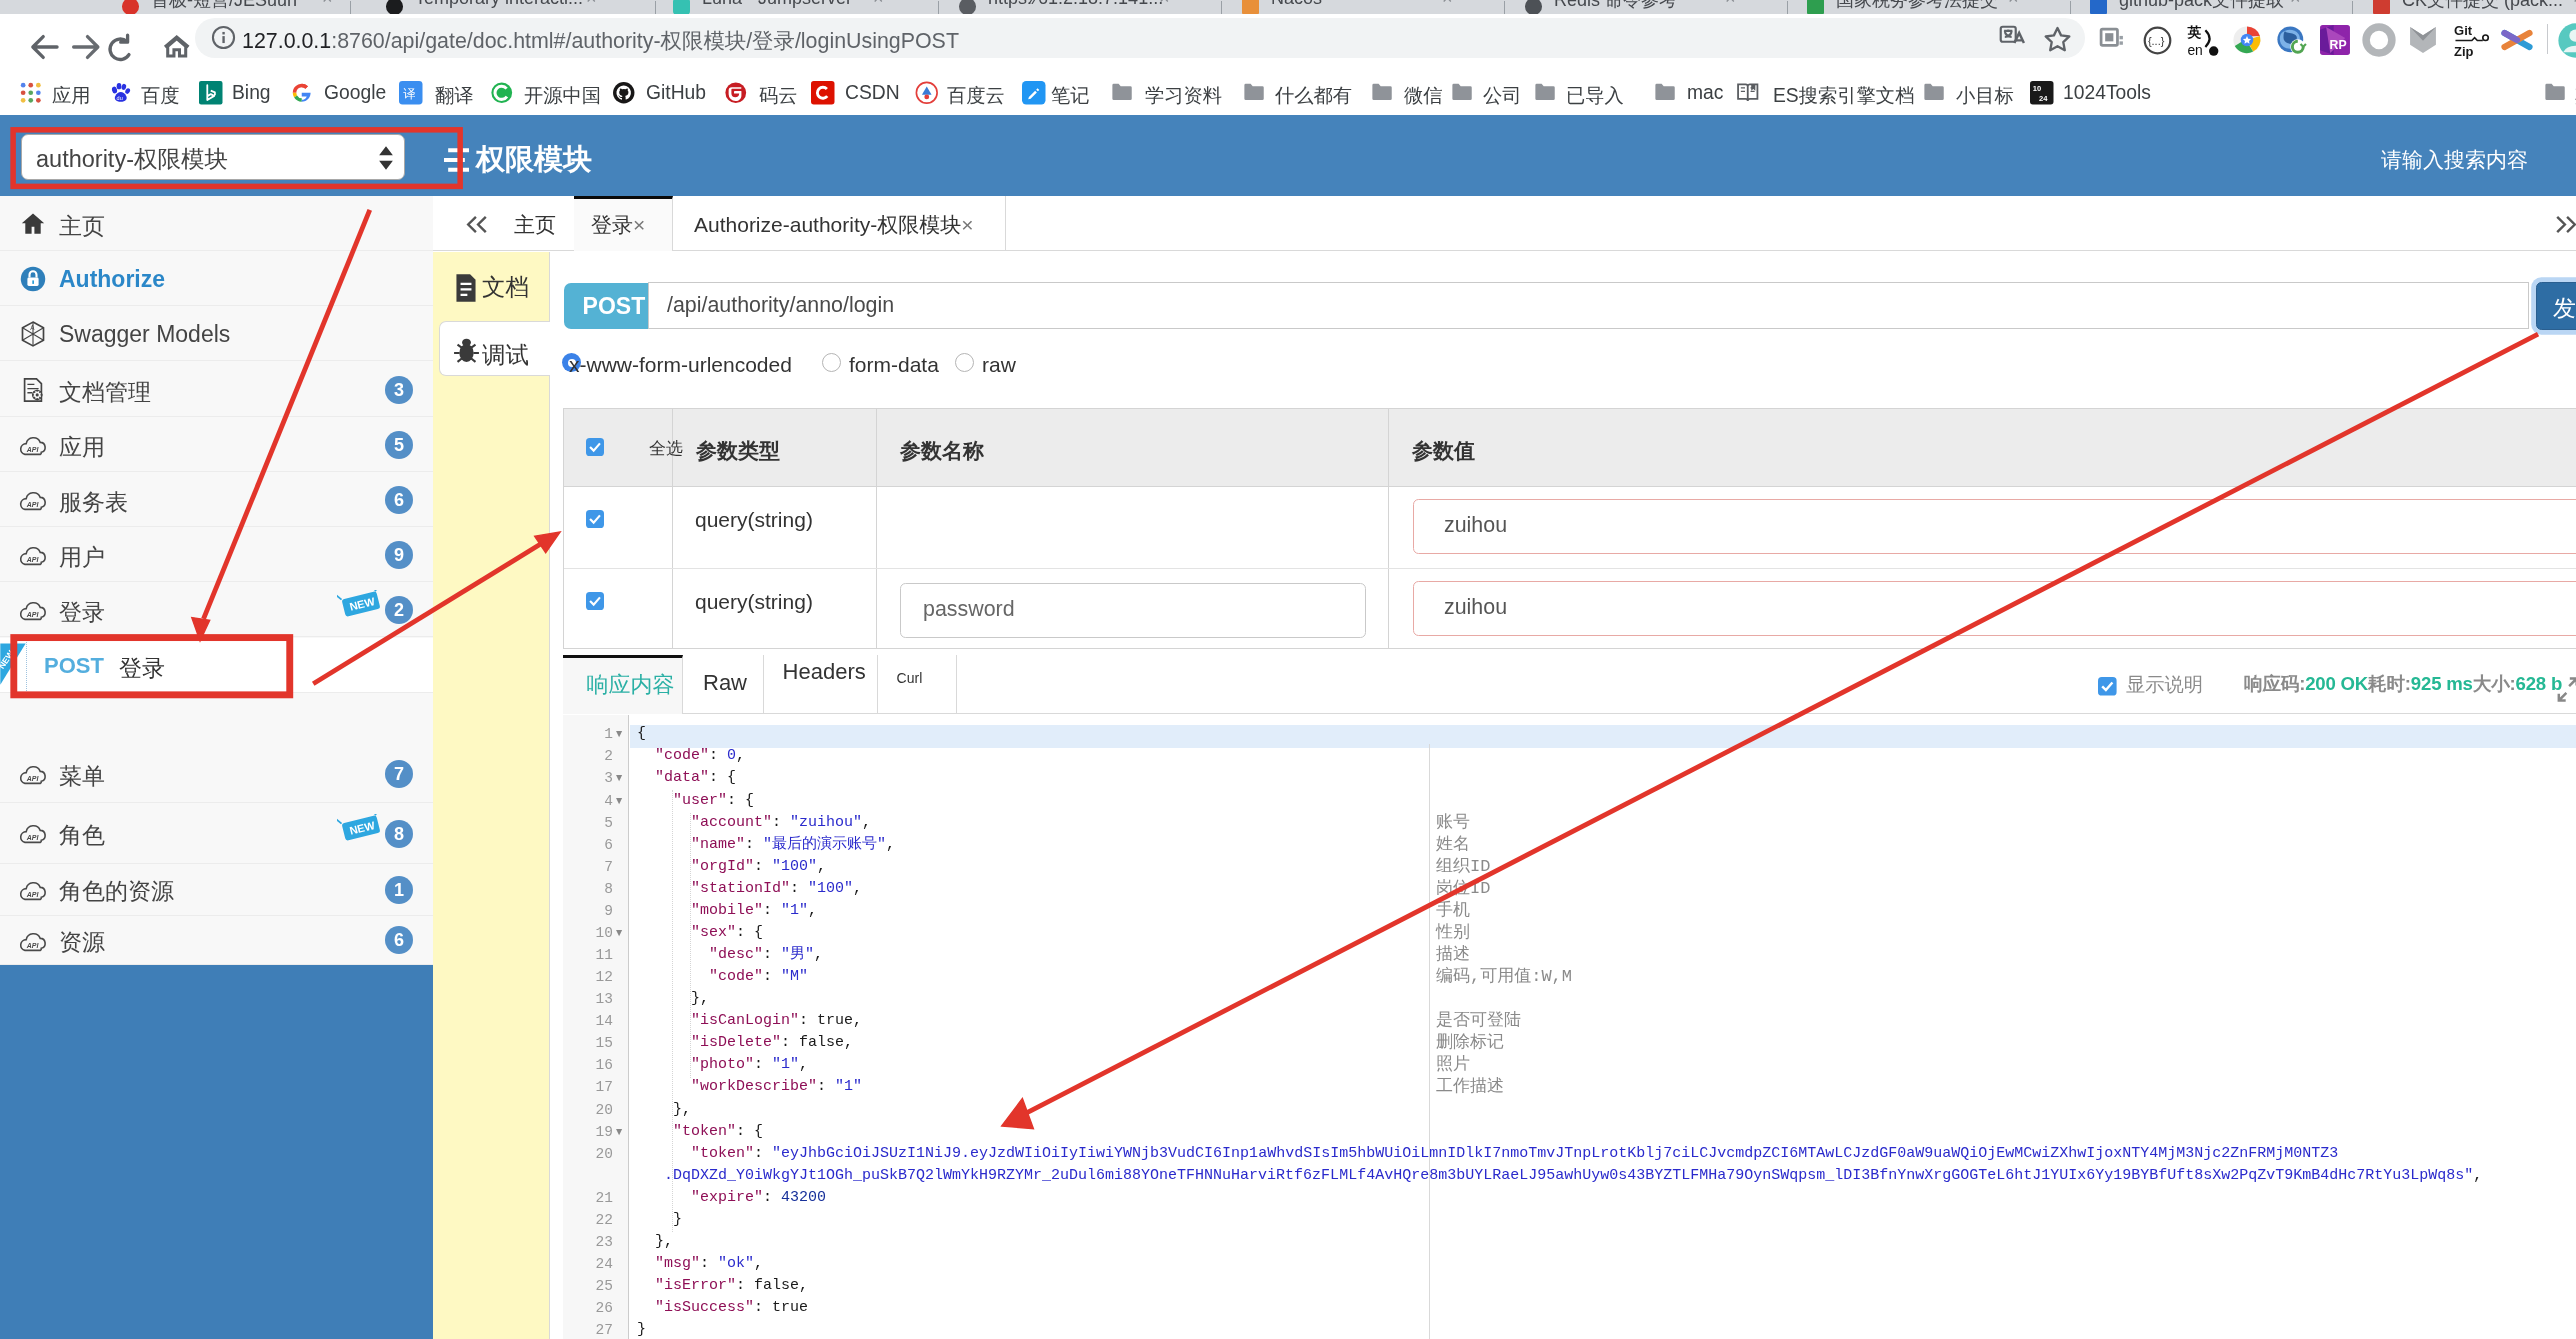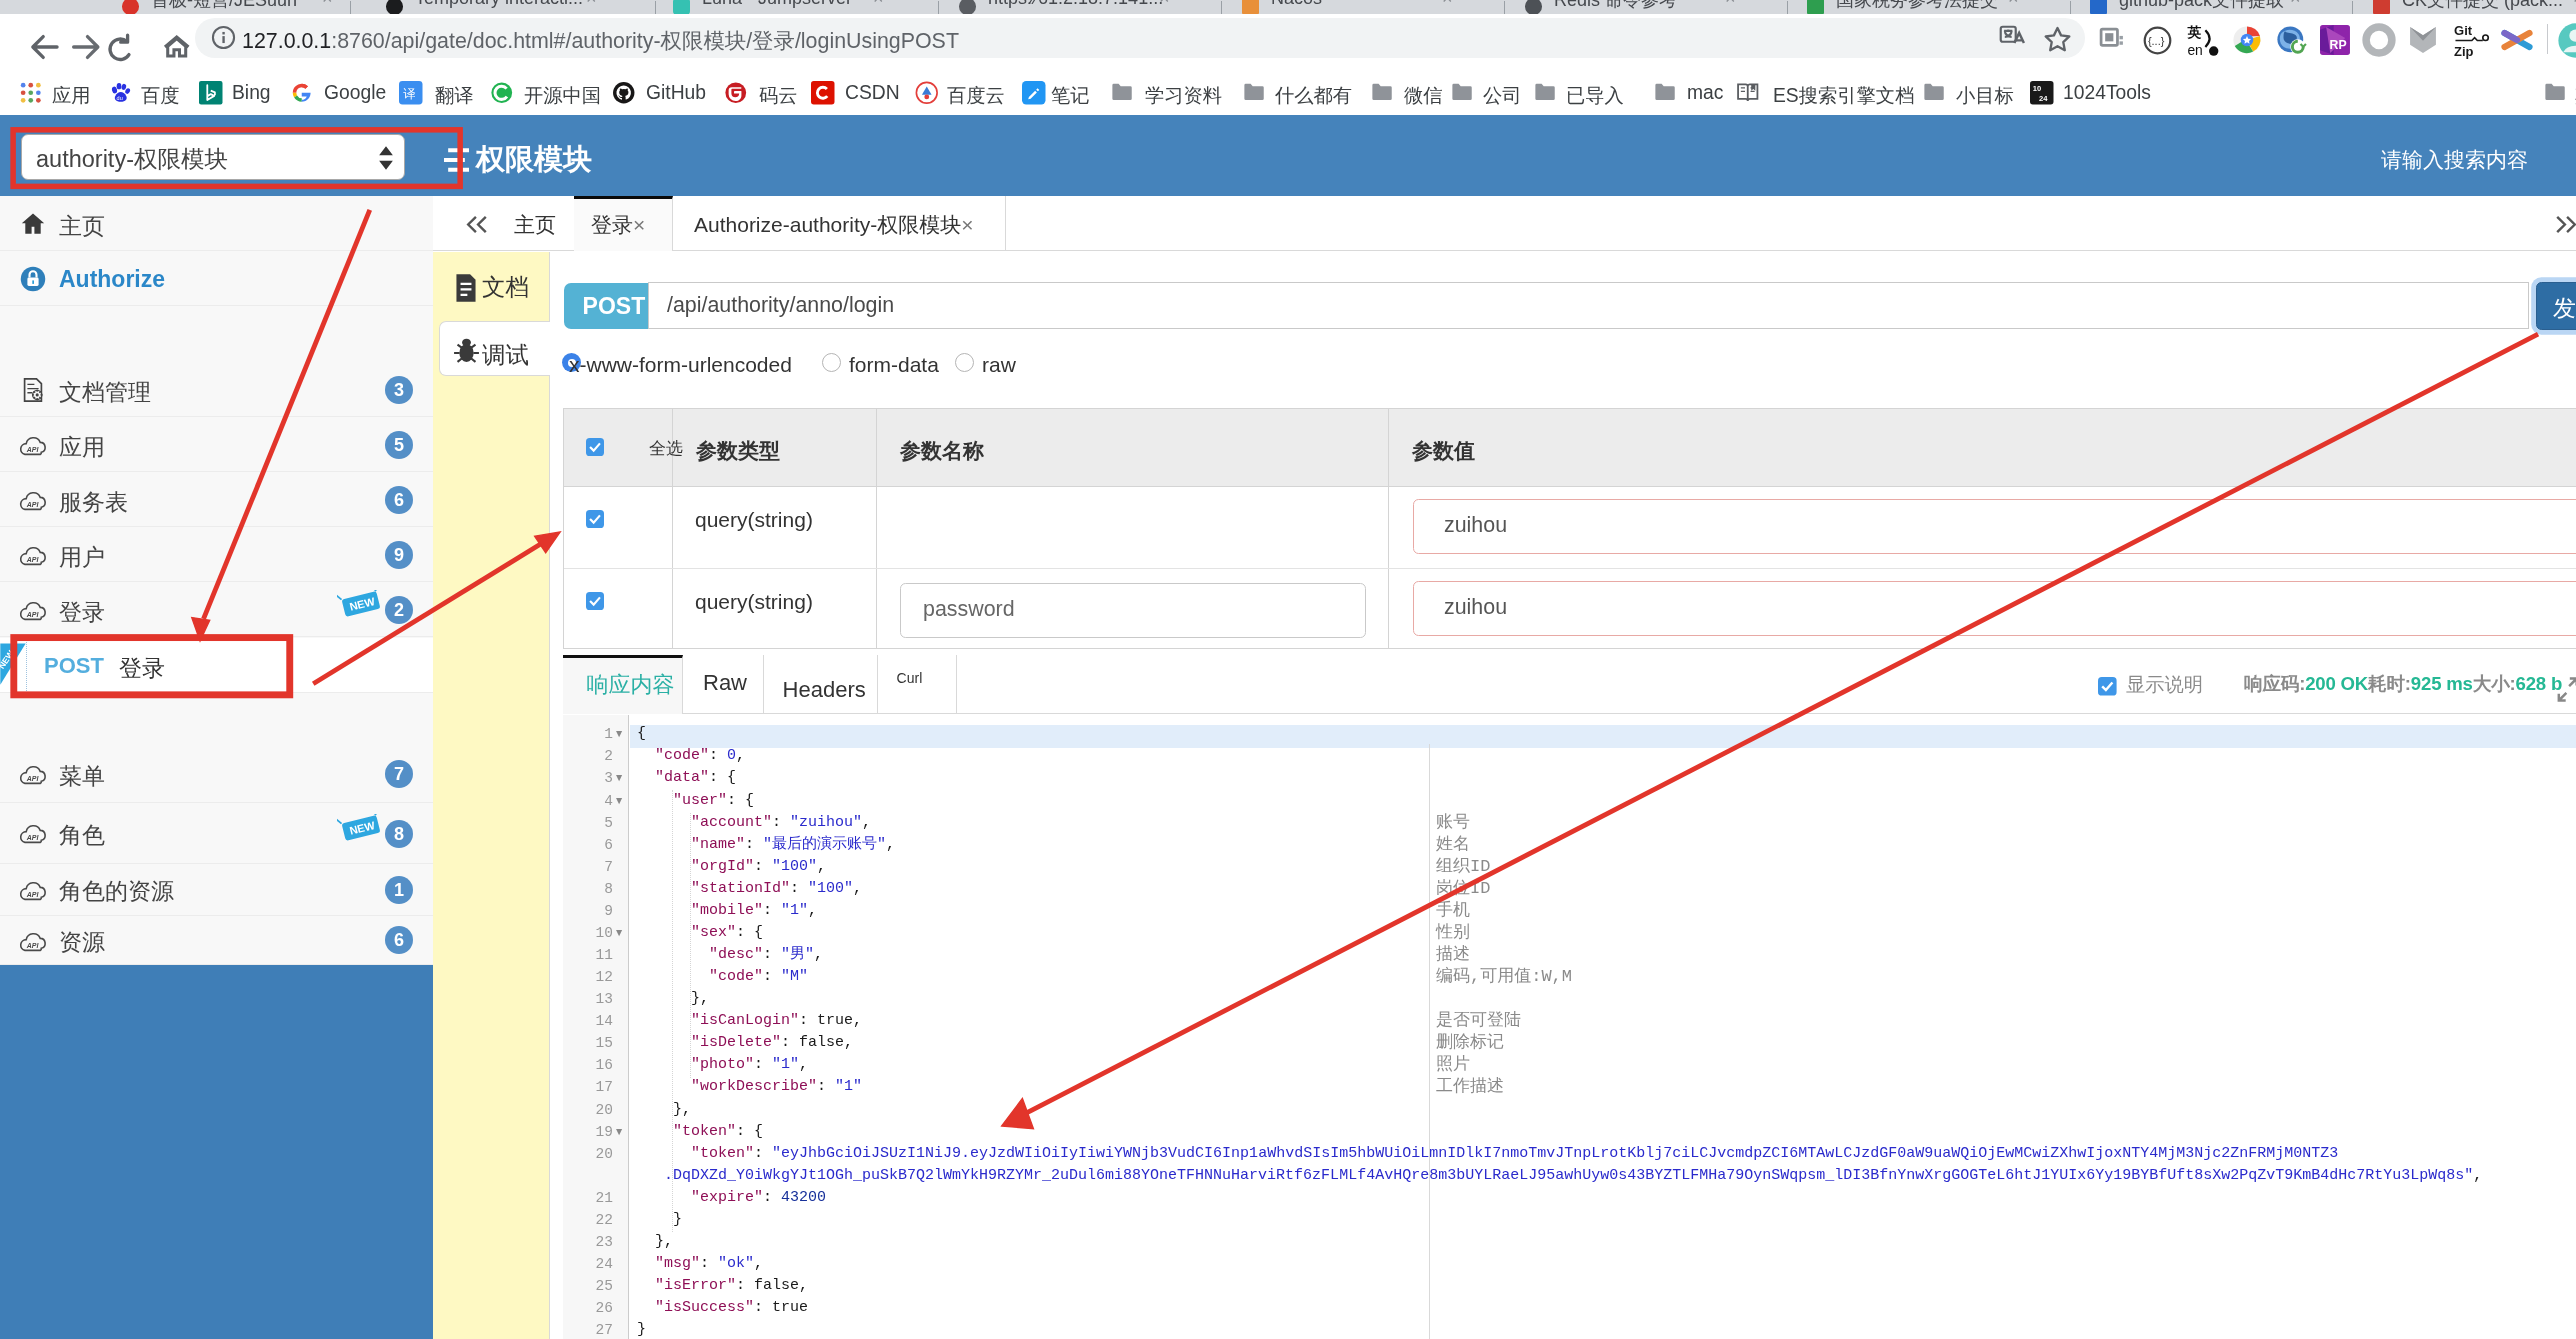--- a/index.html
+++ b/index.html
@@ -346,20 +346,28 @@
     </div>
     <div class="abs srow" style="top:55px;height:55px;">
       <svg class="sicon" style="top:14px;" viewBox="0 0 40 40">
           <circle cx="20" cy="20" r="17.5" fill="#2e7fba"></circle>
           <path d="M15 18 v-4 a5 5 0 0 1 10 0 v4" stroke="#fff" stroke-width="3" fill="none"></path>
           <rect x="12" y="18" width="16" height="12" rx="2" fill="#fff"></rect>
           <rect x="19" y="22" width="2.4" height="5" fill="#2d9fd8"></rect>
         </svg>
       <div class="txt" style="top:14.5px;color:#2b87c8;font-weight:bold;">Authorize</div>
     </div>
+    <div class="abs srow" style="top:110px;height:55px;">
+      <svg class="sicon" style="top:14px;" viewBox="0 0 40 40">
+          <path d="M20 3 L35 11 v18 L20 37 L5 29 V11z" fill="none" stroke="#444" stroke-width="2.4"></path>
+          <path d="M20 3 v34 M5 11 L35 29 M35 11 L5 29" stroke="#444" stroke-width="1.6"></path>
+          <text x="16" y="14" font-size="9" fill="#444" font-family="Liberation Sans">A</text>
+        </svg>
+      <div class="txt" style="top:14.5px;">Swagger Models</div>
+    </div>
     <div class="abs srow" style="top:166px;height:55px;">
       <svg class="sicon" style="top:14px;" viewBox="0 0 40 40">
           <path d="M8 4 h17 l7 7 v25 H8z" fill="none" stroke="#444" stroke-width="2.4"></path>
           <path d="M12 12 h10 M12 18 h16 M12 24 h7" stroke="#444" stroke-width="2"></path>
           <circle cx="26" cy="27" r="6.5" fill="#fafafa" stroke="#444" stroke-width="2"></circle>
           <circle cx="26" cy="27" r="2.2" fill="#444"></circle>
           <path d="M26 19.5 v3 M26 31.5 v3 M18.5 27 h3 M30.5 27 h3 M21 22 l2 2 M31 32 l-2-2 M21 32 l2-2 M31 22 l-2 2" stroke="#444" stroke-width="1.8"></path>
         </svg>
       <div class="txt" style="top:14.5px;">文档管理</div>
       <div class="badge" style="left:385px;top:14px;">3</div>
@@ -533,21 +541,21 @@
   </div>
 
   <div class="abs" style="left:563px;top:655px;width:2013px;height:59px;">
     <div class="abs" style="left:0;top:0;width:120px;height:59px;background:#f7f7f7;border-top:3.4px solid #111;border-right:1.4px solid #d9d9d9;">
         <div style="position:absolute;left:23.5px;top:12.4px;font-size:22px;color:#2bb0a5;">响应内容</div>
       </div>
     <div class="abs" style="left:120px;top:0;width:81px;height:59px;border-right:1.4px solid #d9d9d9;">
         <div style="position:absolute;left:20px;top:14.5px;font-size:22px;color:#333;">Raw</div>
       </div>
     <div class="abs" style="left:201px;top:0;width:114px;height:59px;border-right:1.4px solid #d9d9d9;">
-        <div style="position:absolute;left:18.6px;top:22px;font-size:22px;color:#333;">Headers</div>
+        <div style="position:absolute;left:18.6px;top:4px;font-size:22px;color:#333;">Headers</div>
       </div>
     <div class="abs" style="left:315px;top:0;width:79px;height:59px;border-right:1.4px solid #d9d9d9;">
         <div style="position:absolute;left:18.6px;top:14.5px;font-size:14px;color:#333;">Curl</div>
       </div>
     <div class="abs" style="left:120px;top:58px;width:1893px;height:1.4px;background:#d9d9d9;"></div>
   </div>
 
   <svg class="abs" style="left:2098px;top:677px;" width="18.6" height="18.6" viewBox="0 0 20 20">
       <rect width="20" height="20" rx="4" fill="#3f97e8"></rect>
       <path d="M4.5 10 l4 4 l7-8" stroke="#fff" stroke-width="2.6" fill="none"></path>

